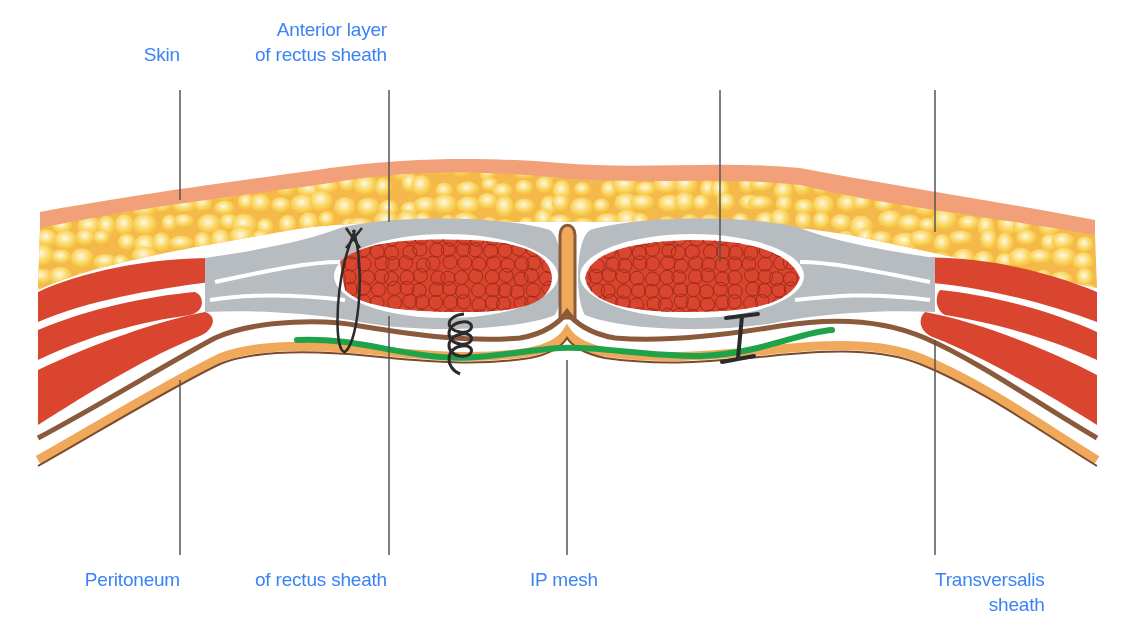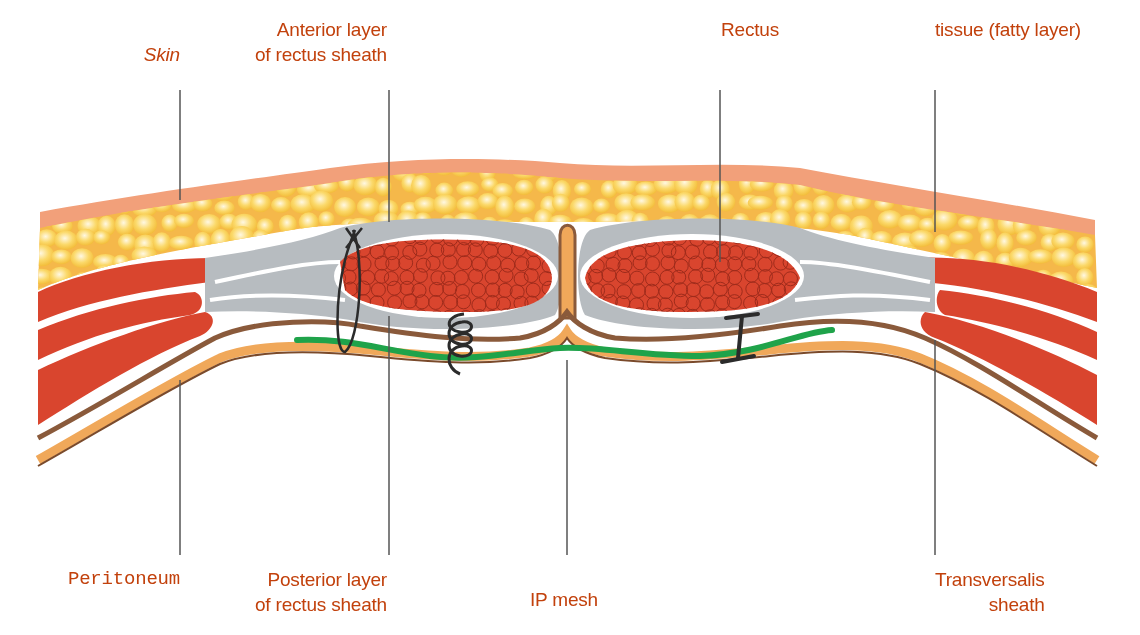--- a/index.html
+++ b/index.html
@@ -1,18 +1,18 @@
 <!DOCTYPE html>
 <html><head>
 <meta charset="utf-8">
 <style>
   html, body { margin:0; padding:0; background:#ffffff; }
   body { width:1140px; height:635px; position:relative; overflow:hidden; font-family:"Liberation Sans", sans-serif; }
   #diagram { position:absolute; left:0; top:0; width:1140px; height:635px; }
-  .lbl { position:absolute; font-size:19px; line-height:25px; color:#c2410c; letter-spacing:-0.2px; white-space:nowrap; }
+  .lbl { position:absolute; font-size:19px; line-height:25px; color:#3b82f6; letter-spacing:-0.2px; white-space:nowrap; }
   .lbl .l { display:block; }
   .r { text-align:right; }
 </style>
 </head>
 <body>
 
 <svg id="diagram" viewBox="0 0 1140 635" xmlns="http://www.w3.org/2000/svg">
   <defs>
     <radialGradient id="fatg" cx="0.45" cy="0.4" r="0.6">
       <stop offset="0" stop-color="#fff8e2"></stop>
@@ -751,39 +751,36 @@
     <line x1="389" y1="90" x2="389" y2="222"></line>
     <line x1="720" y1="90" x2="720" y2="262"></line>
     <line x1="935" y1="90" x2="935" y2="232"></line>
     <line x1="180" y1="380" x2="180" y2="555"></line>
     <line x1="389" y1="316" x2="389" y2="555"></line>
     <line x1="567" y1="360" x2="567" y2="555"></line>
     <line x1="935" y1="340" x2="935" y2="555"></line>
   </g>
 </svg>
 
-<div class="lbl r" style="left:100px; top:42px; width:80px;font-style:italic;">
+<div class="lbl r" style="left:100px; top:42px; width:80px;">
   <span class="l">Skin</span>
 </div>
 <div class="lbl r" style="left:200px; top:17px; width:187px;">
   <span class="l">Anterior layer</span>
   <span class="l">of rectus sheath</span>
 </div>
 <div class="lbl" style="left:721px; top:17px;">
-  <span class="l">Rectus</span>
 </div>
 <div class="lbl" style="left:935px; top:17px;">
-  <span class="l">tissue (fatty layer)</span>
 </div>
-<div class="lbl r" style="left:40px; top:567px; width:140px;font-family:Liberation Mono, monospace;">
+<div class="lbl r" style="left:40px; top:567px; width:140px;">
   <span class="l">Peritoneum</span>
 </div>
 <div class="lbl r" style="left:200px; top:567px; width:187px;">
-  <span class="l">Posterior layer</span>
   <span class="l">of rectus sheath</span>
 </div>
-<div class="lbl" style="left:530px; top:567px;margin-top:20px;">
+<div class="lbl" style="left:530px; top:567px;">
   <span class="l">IP mesh</span>
 </div>
 <div class="lbl" style="left:935px; top:567px;text-align:right;">
   <span class="l">Transversalis</span>
   <span class="l">sheath</span>
 </div>
 
 </body></html>

